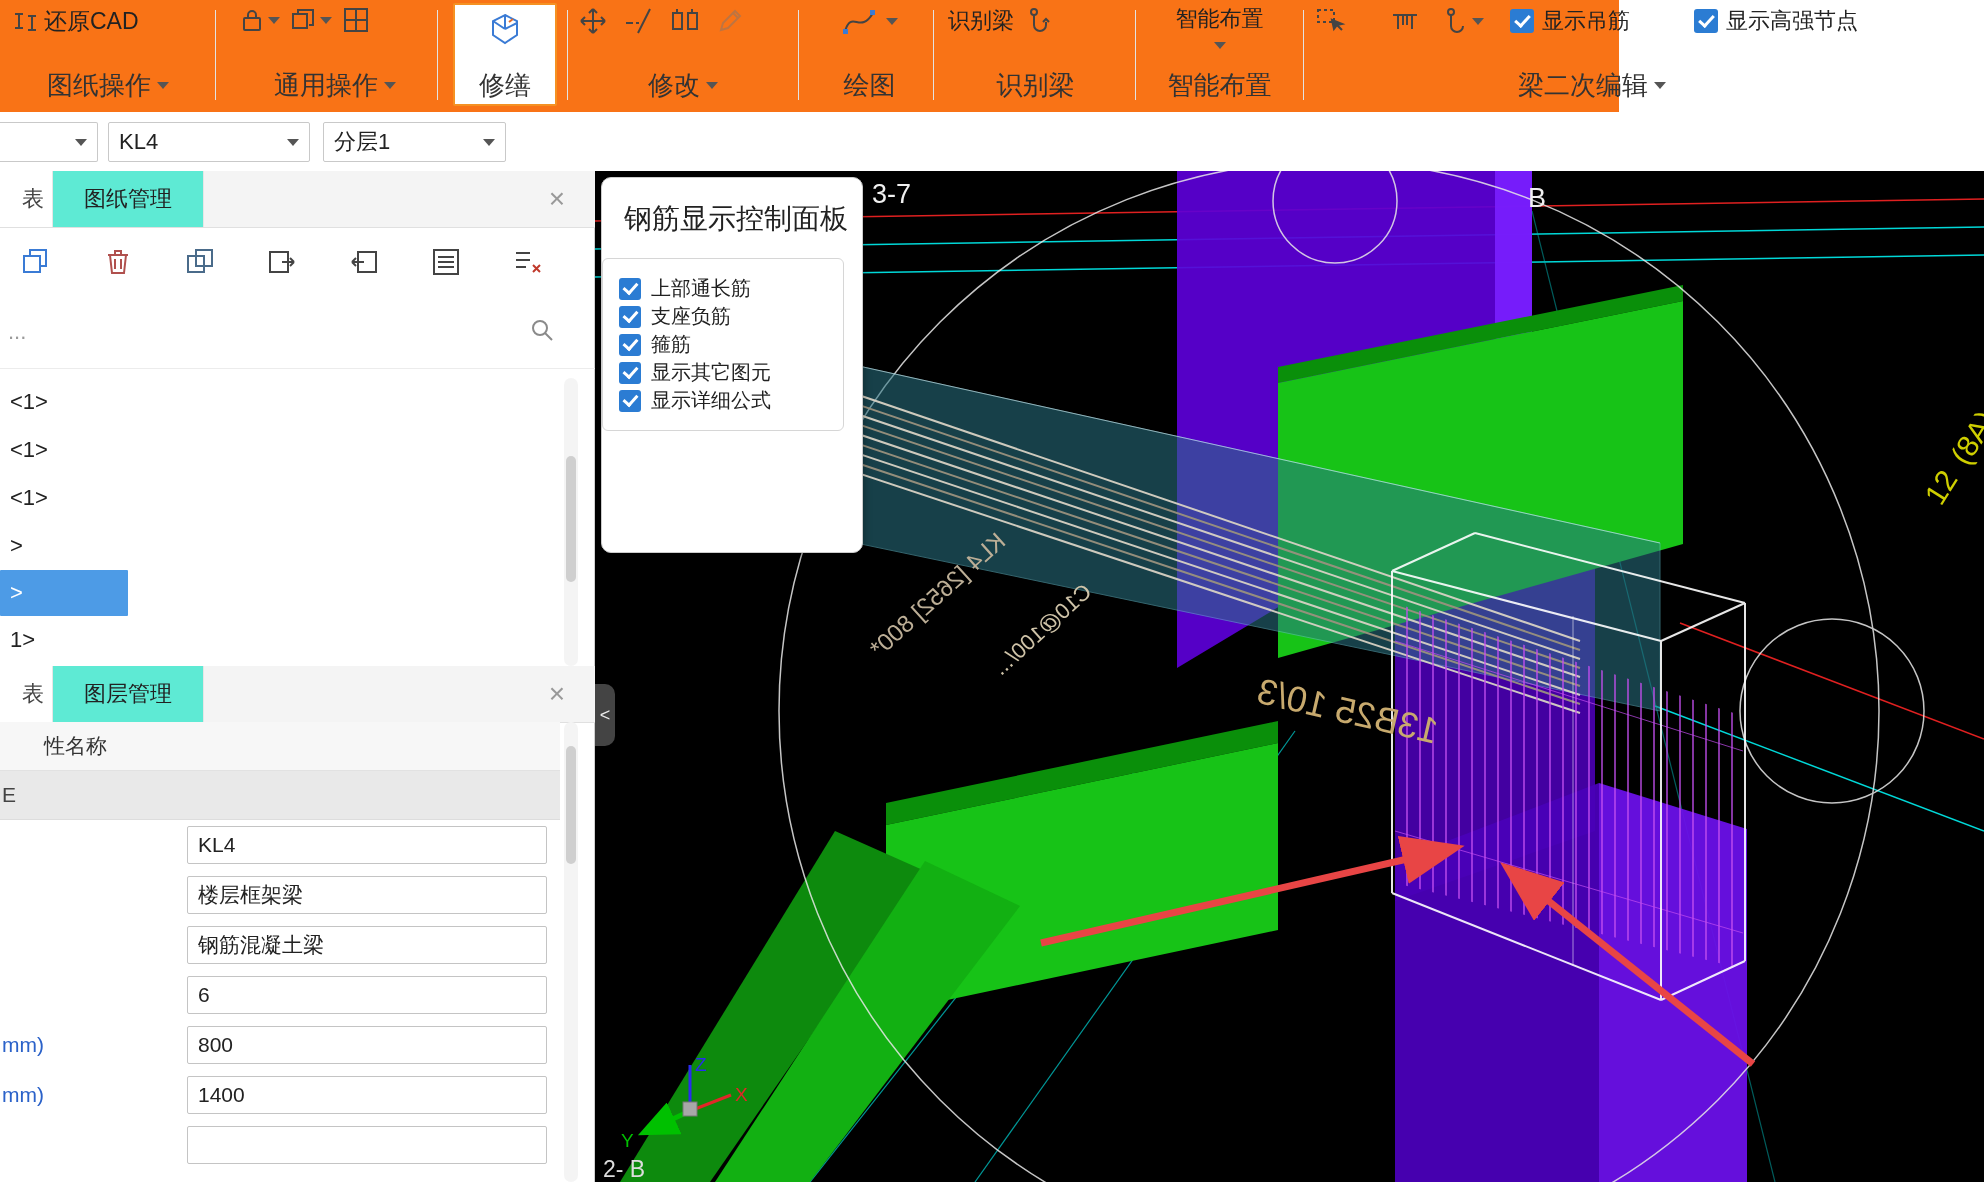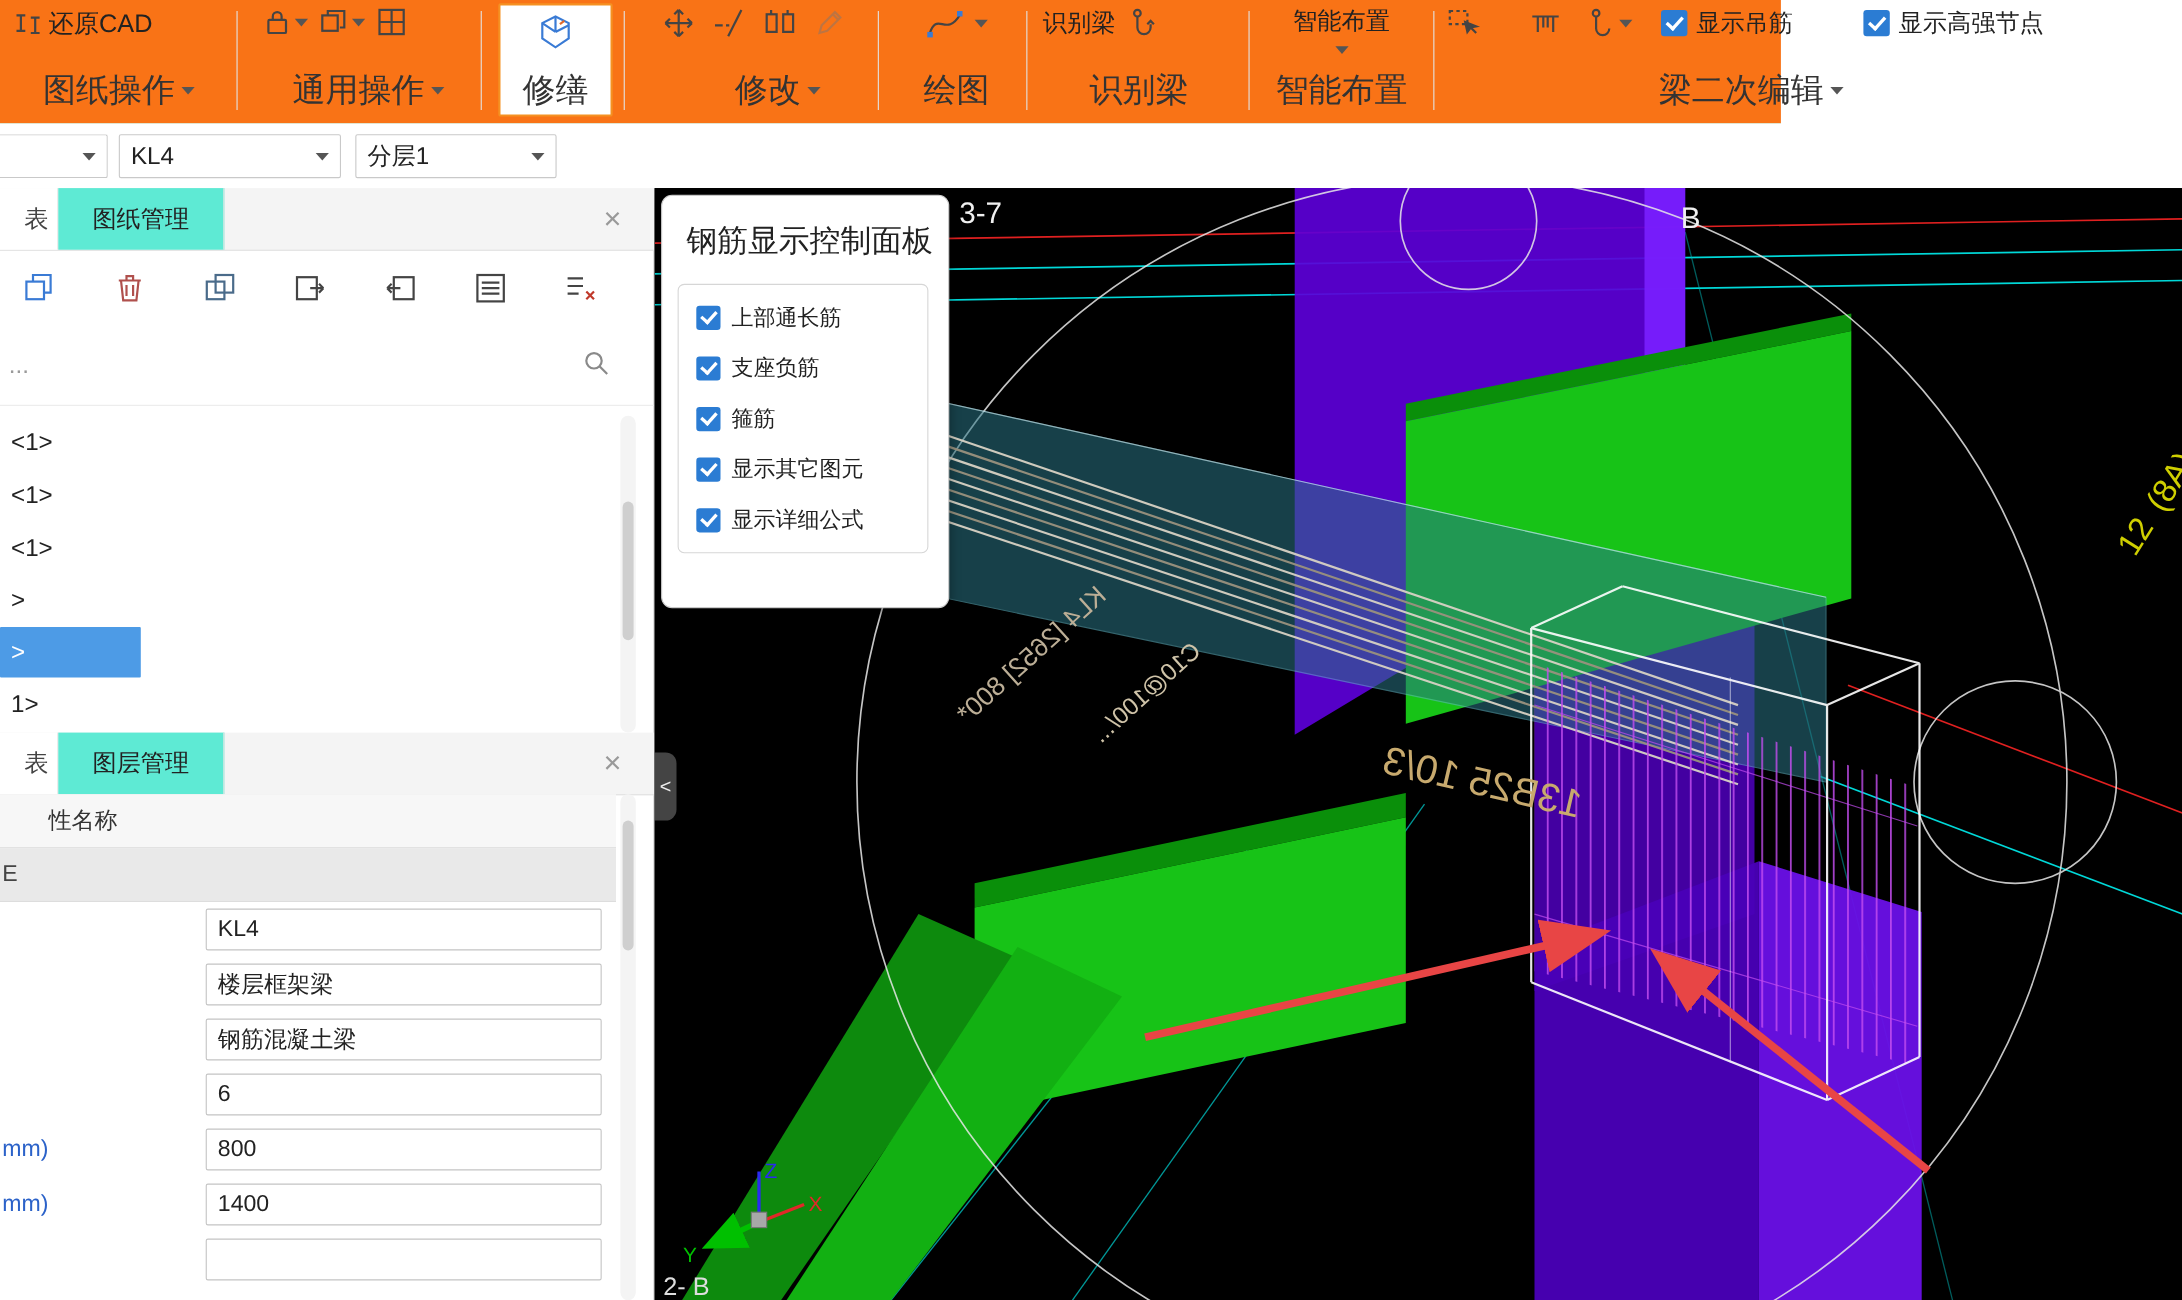--- a/index.html
+++ b/index.html
@@ -2,21 +2,21 @@
 <html><head>
 <meta charset="utf-8">
 <style>
   html,body{margin:0;padding:0;background:#fff;font-family:"Liberation Sans","DejaVu Sans",sans-serif;}
   #stage{position:relative;width:1984px;height:1182px;overflow:hidden;background:#fff;}
 
   
   #ribbon{position:absolute;left:0;top:0;width:1619px;height:112px;background:#f97316;border-bottom:4px solid #4d7c0f;}
   .grp{position:absolute;top:0;height:111px;}
   .grp-top{position:absolute;left:0;top:6px;width:100%;display:flex;align-items:center;gap:10px;}
-  .grp-label{position:absolute;left:0;bottom:8px;width:100%;display:flex;align-items:center;justify-content:center;gap:6px;font-size:30px;color:#333;white-space:nowrap;}
+  .grp-label{position:absolute;left:0;bottom:8px;width:100%;display:flex;align-items:center;justify-content:center;gap:6px;font-size:26px;color:#333;white-space:nowrap;}
   .sep{position:absolute;top:10px;height:90px;width:1px;background:#e3e3e3;}
   .caret{width:0;height:0;border-left:6px solid transparent;border-right:6px solid transparent;border-top:7px solid #555;display:inline-block;}
   .icon-btn{display:flex;align-items:center;gap:4px;}
   .rib-txt{font-size:23px;color:#222;white-space:nowrap;}
   .orange-box{position:absolute;left:0;top:3px;width:104px;height:103px;border:2px solid #f59122;border-radius:2px;background:#fff;box-sizing:border-box;}
   .cb{width:24px;height:24px;background:#2b7cd3;border-radius:3px;position:relative;flex:none;}
   .cb::after{content:"";position:absolute;left:8px;top:3px;width:6px;height:12px;border:solid #fff;border-width:0 3px 3px 0;transform:rotate(42deg);}
   .cb-row{display:flex;align-items:center;gap:8px;font-size:22px;color:#222;white-space:nowrap;}
   .gray-ic{opacity:.45;}
 
@@ -56,21 +56,21 @@
   .prow input{position:absolute;left:187px;top:6px;width:360px;height:38px;border:1px solid #c4c4c4;border-radius:2px;font-size:21px;color:#222;padding:0 10px;box-sizing:border-box;font-family:inherit;background:#fff;}
   .prow .lbl-blue{position:absolute;left:2px;top:0;height:50px;line-height:50px;font-size:21px;color:#2b62c9;}
 
   
   #viewport{position:absolute;left:595px;top:171px;width:1389px;height:1011px;background:#000;overflow:hidden;}
   #collapse-tab{position:absolute;left:0;top:513px;width:20px;height:62px;background:rgba(170,170,170,.40);color:#eee;border-radius:0 10px 10px 0;display:flex;align-items:center;justify-content:center;font-size:18px;}
 
   
   #ctl-panel{position:absolute;left:6px;top:6px;width:262px;height:376px;background:#fff;border:1px solid #ccc;border-radius:10px;box-shadow:0 3px 10px rgba(0,0,0,.35);box-sizing:border-box;}
   #ctl-title{padding:22px 0 0 22px;font-size:28px;color:#222;}
-  #ctl-box{margin:20px 18px 0 14px;border:1px solid #d6d6d6;border-radius:6px;padding:16px 0 16px 16px;display:flex;flex-direction:column;gap:19px;}
+  #ctl-box{margin:20px 18px 0 0;border:1px solid #d6d6d6;border-radius:6px;padding:16px 0 16px 16px;display:flex;flex-direction:column;gap:1px;}
   .ctl-row{display:flex;align-items:center;gap:10px;font-size:20px;color:#222;white-space:nowrap;}
   .ctl-row .cb{width:22px;height:22px;}
   .ctl-row .cb::after{left:7px;top:2px;width:6px;height:11px;}
 </style>
 </head>
 <body>
 
 <div id="stage">
 
   <div id="ribbon">
@@ -140,21 +140,21 @@
               <path d="M25 7l-4 3" stroke="#e06a2b"></path>
             </g>
           </svg>
       </div>
       <div class="grp-label">
         <span>修缮</span>
       </div>
     </div>
     <div class="sep" style="left:567px;"></div>
 
-    <div class="grp" style="left:602px;width:210px;text-align:right;">
+    <div class="grp" style="left:578px;width:210px;text-align:right;">
       <div class="grp-top" style="gap:16px;">
         <svg width="30" height="30" viewBox="0 0 30 30">
             <g stroke="#444" stroke-width="2" fill="none">
               <path d="M15 3v24M3 15h24"></path>
               <path d="M15 3l-4 4m4-4l4 4M15 27l-4-4m4 4l4-4M3 15l4-4m-4 4l4 4M27 15l-4-4m4 4l-4 4"></path>
             </g>
           </svg>
         <svg width="30" height="28" viewBox="0 0 30 28">
             <g stroke="#444" stroke-width="2" fill="none">
               <path d="M2 16h7M12 16h3"></path>

